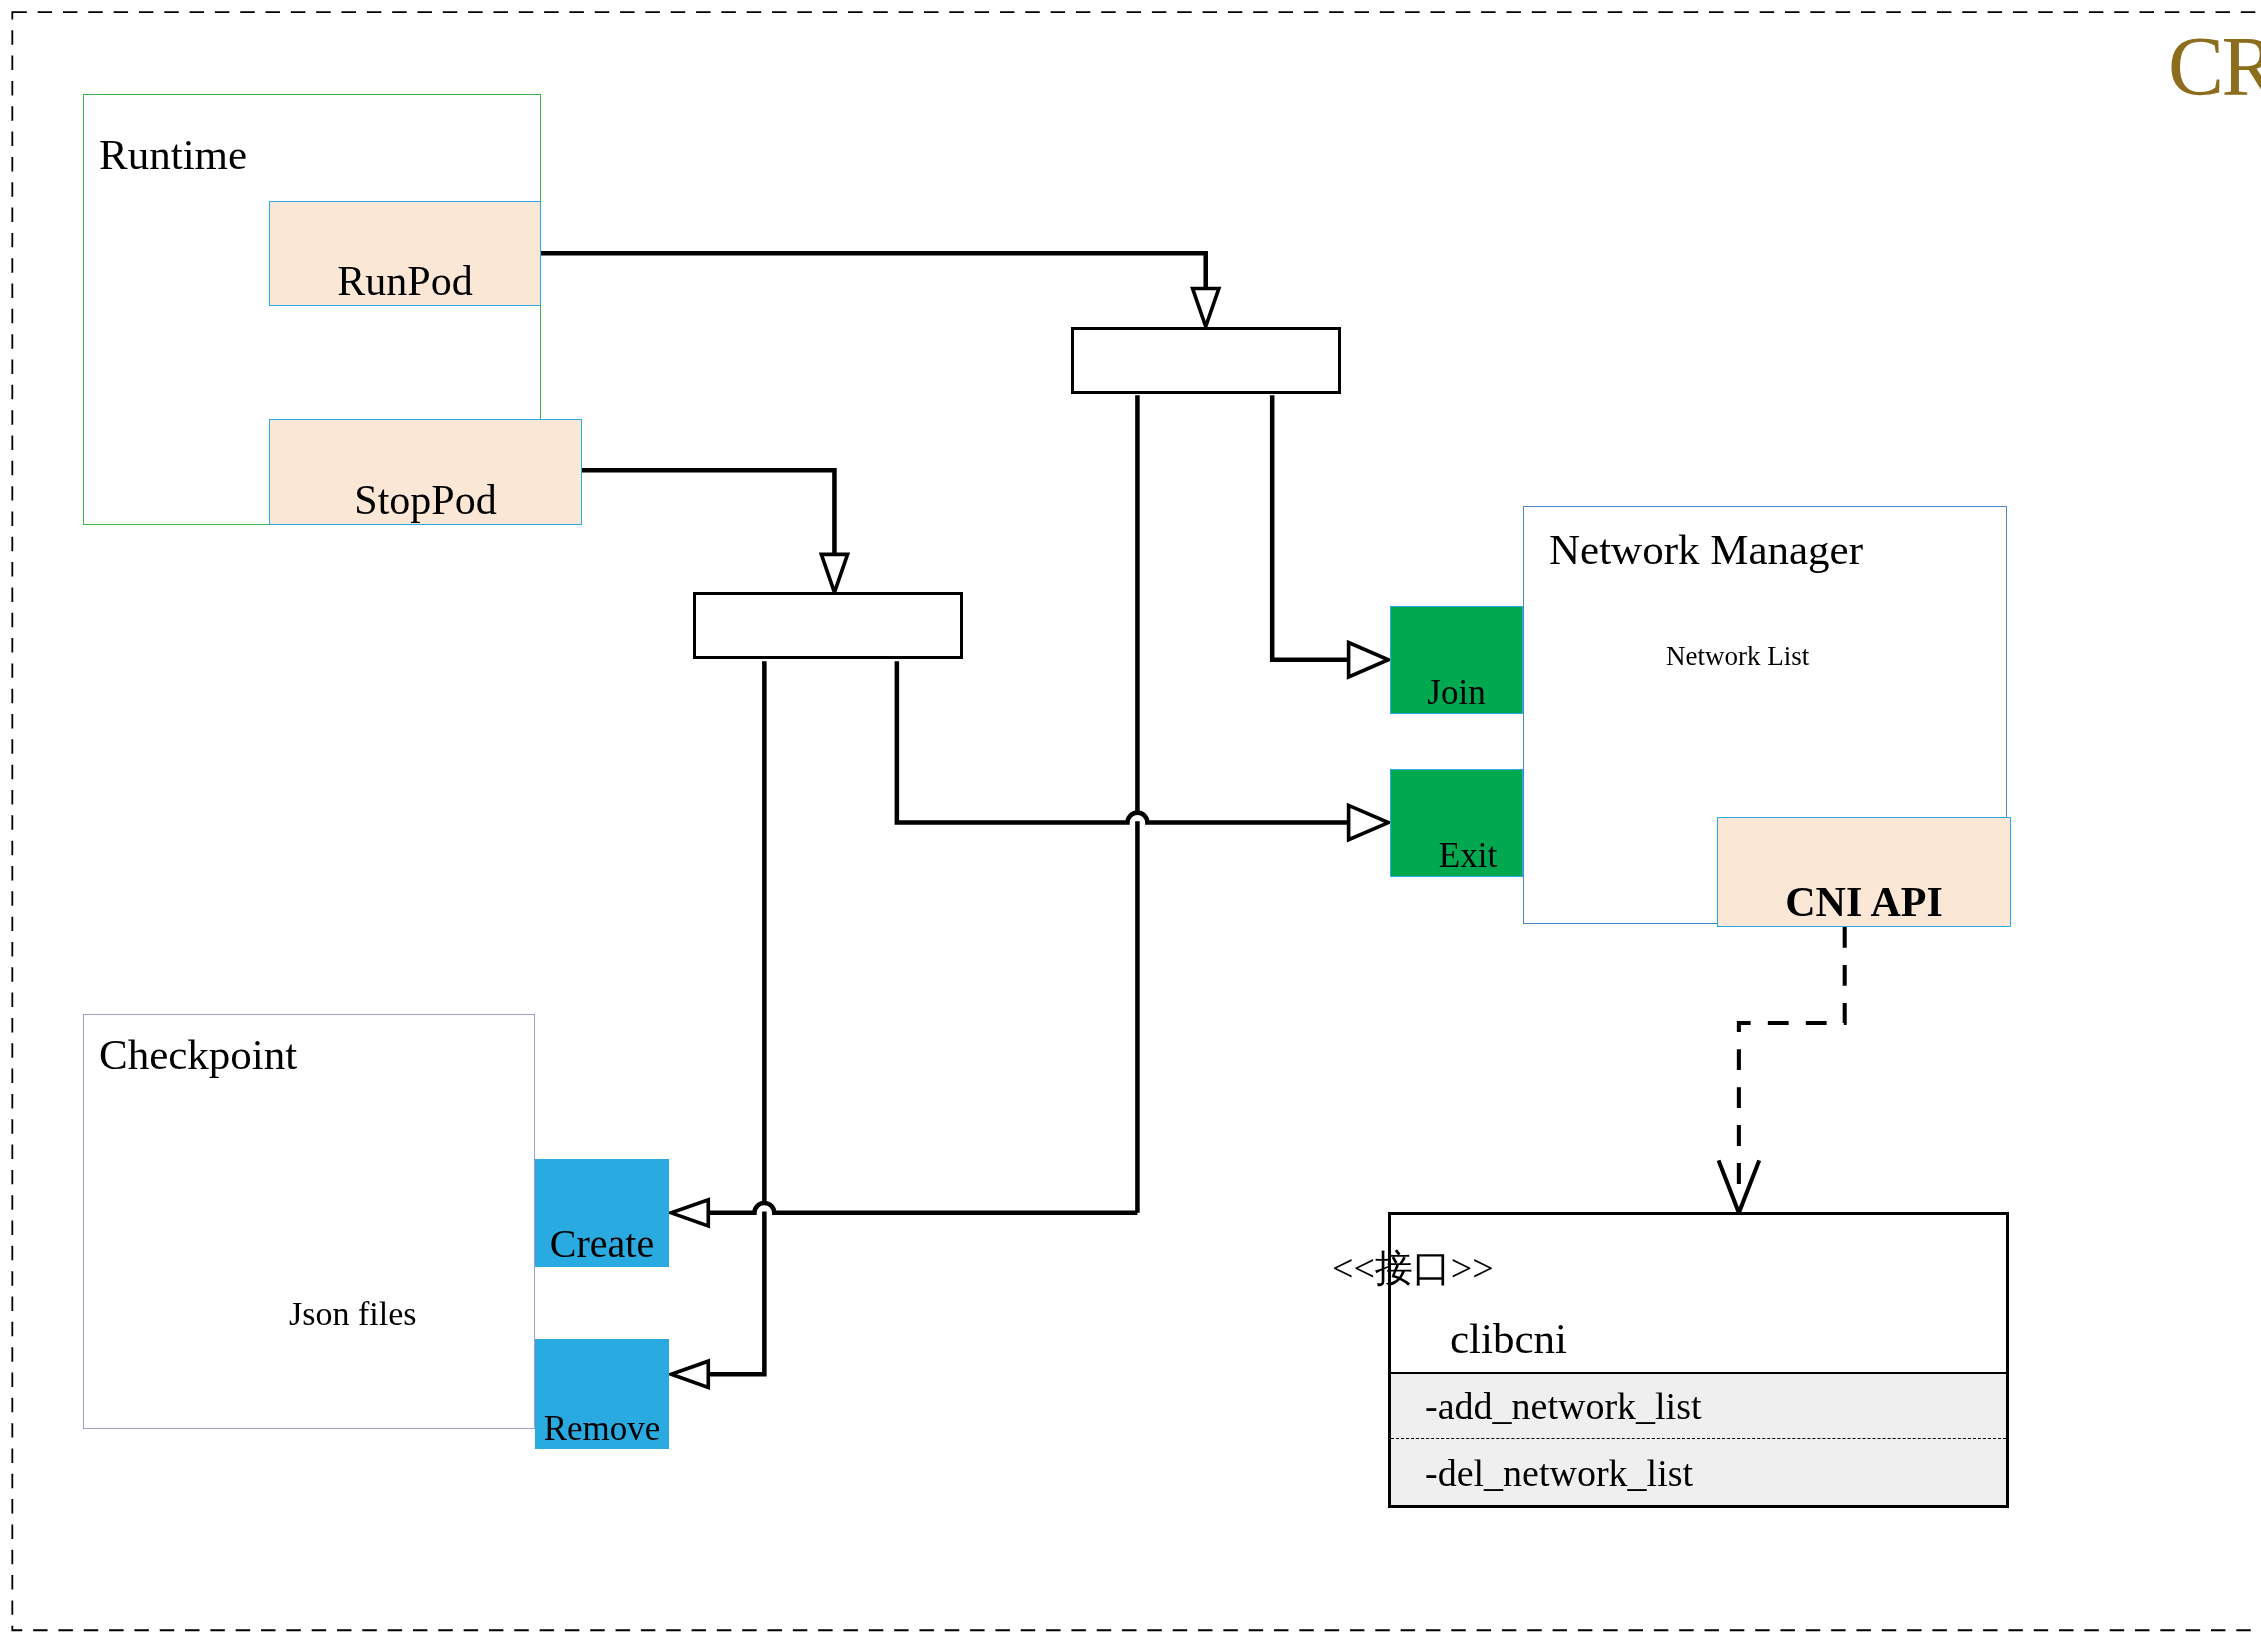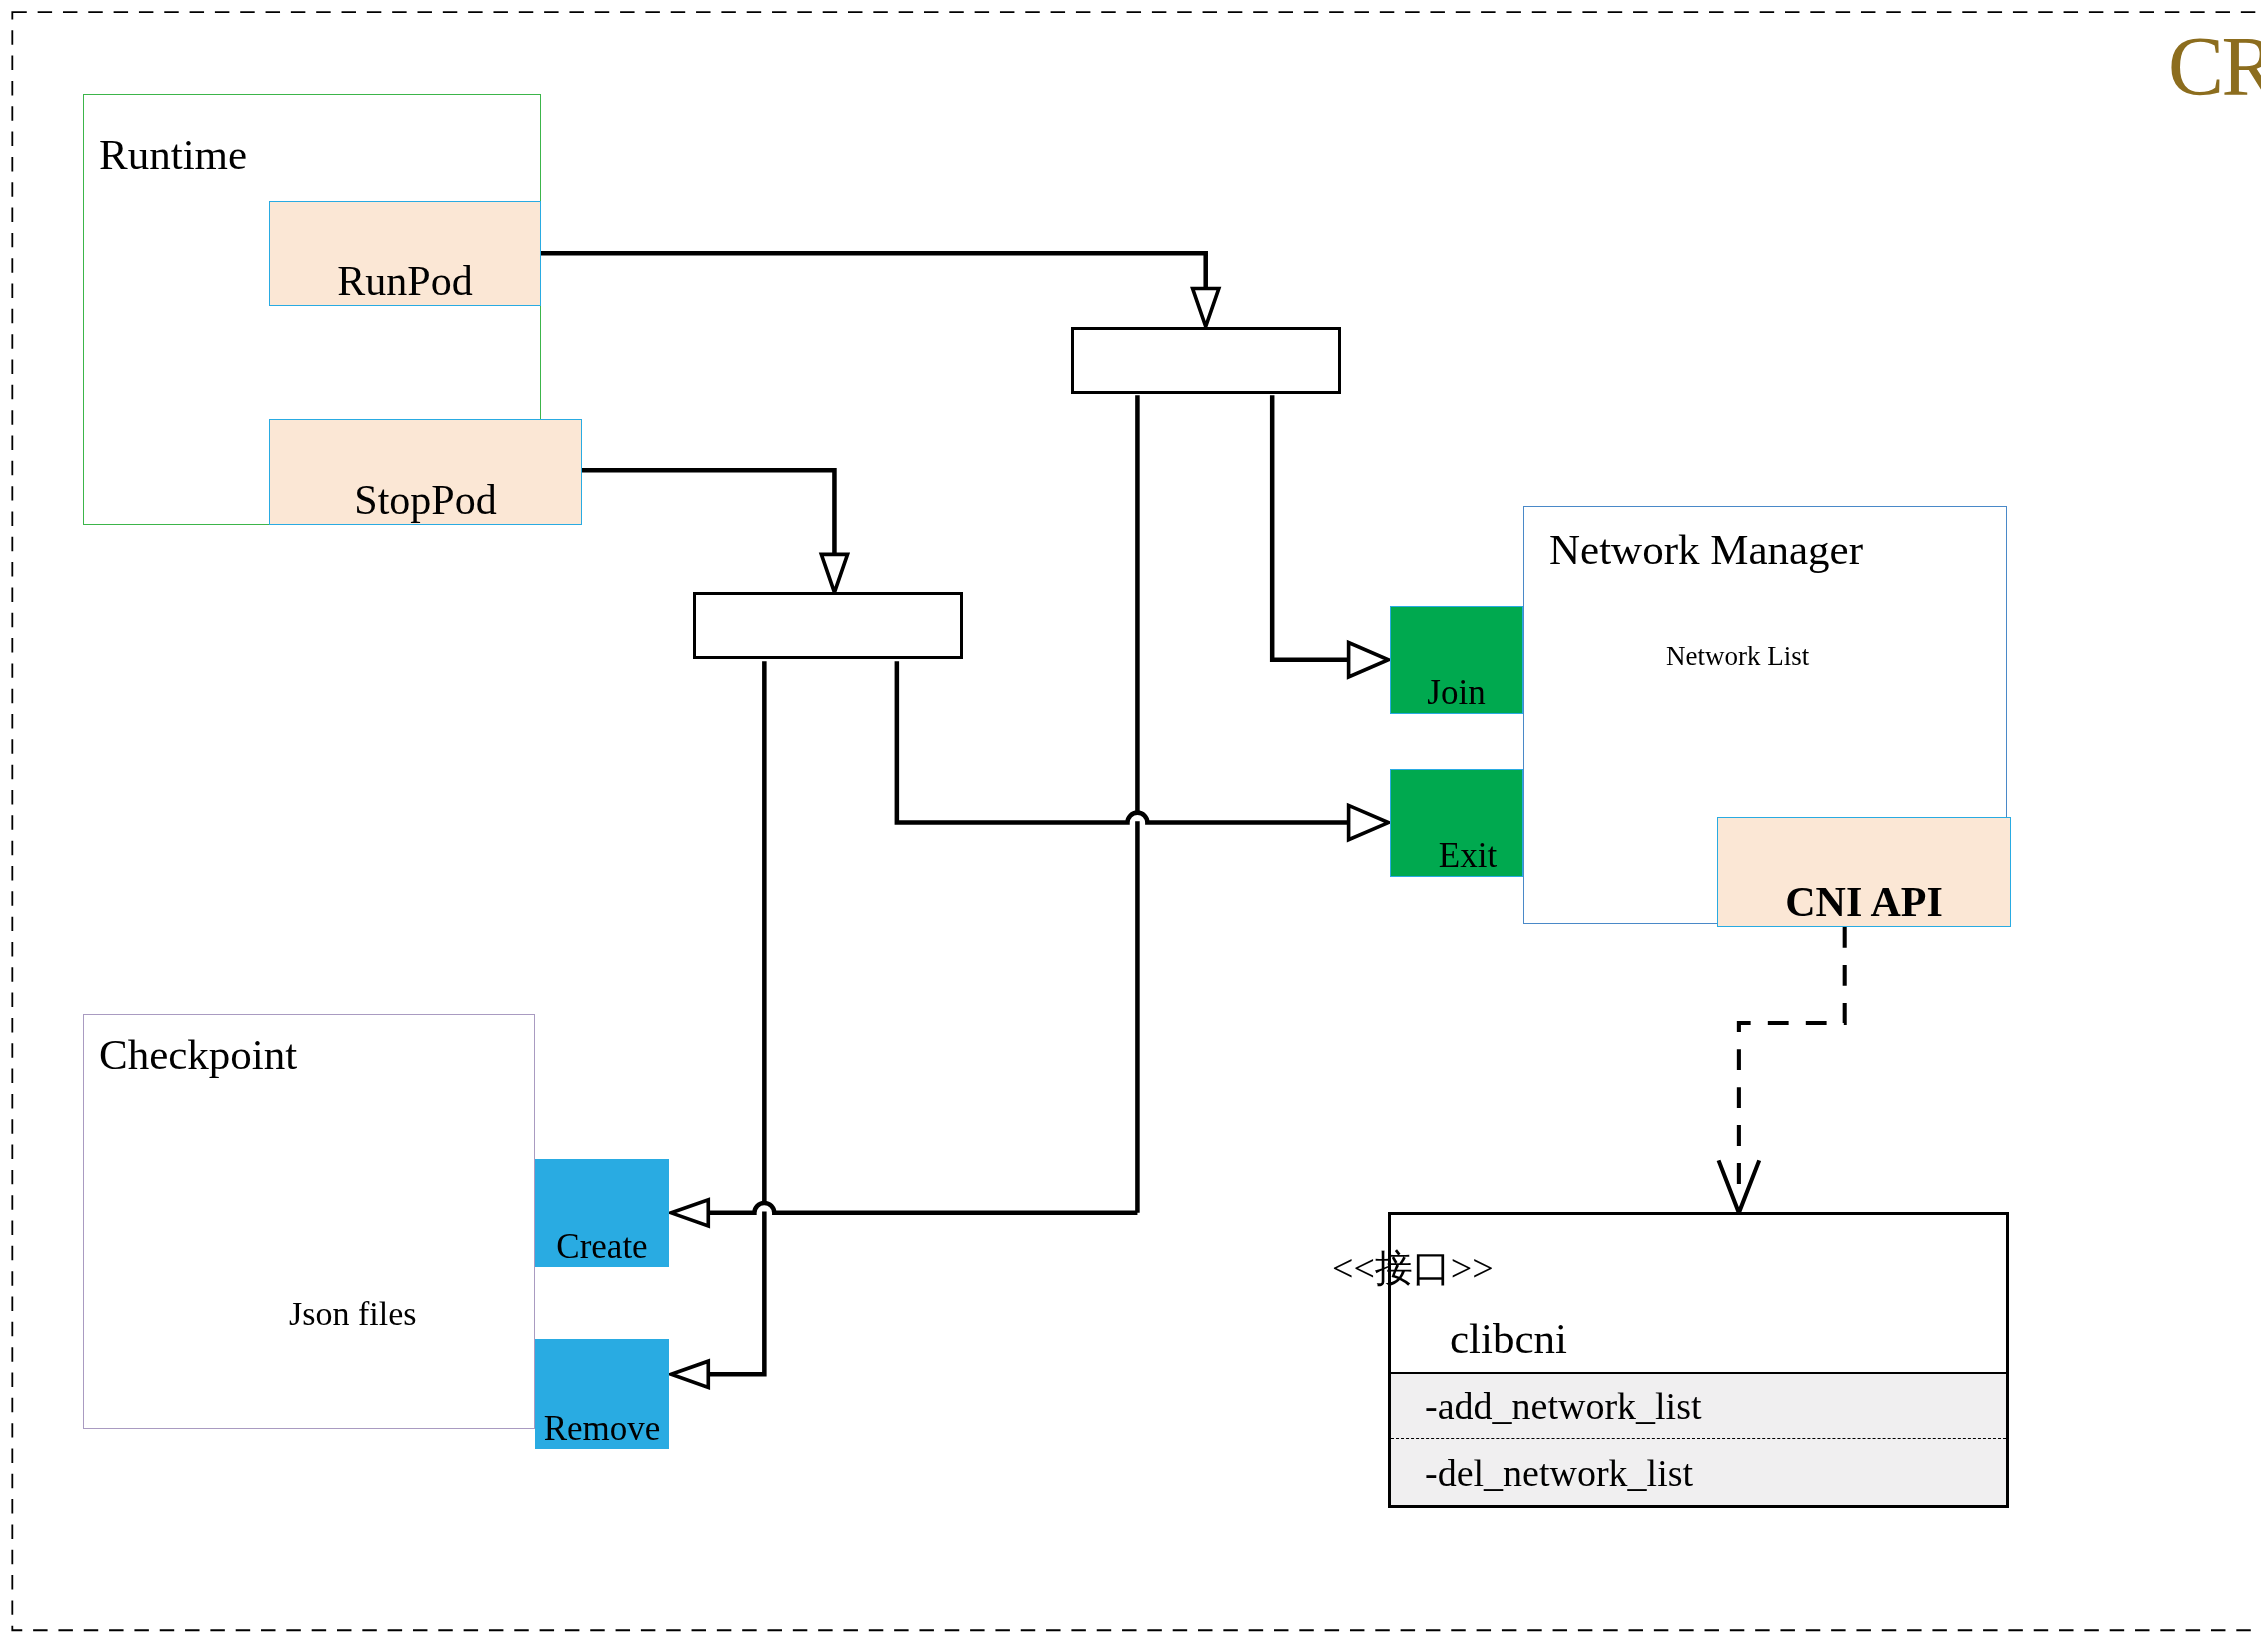--- a/index.html
+++ b/index.html
@@ -29,21 +29,21 @@
   #network-manager-box{left:1523px;top:506px;width:484px;height:418px;border:1.4px solid var(--color-nm-border,#4A89C8);background:#fff;}
   #network-manager-label{left:1549px;top:528px;font-size:43px;}
   #join-box{left:1390px;top:606px;width:133px;height:108px;background:var(--color-green,#00A94F);border:0.9px solid var(--color-cyan,#29ABE2);z-index:3;font-size:35px;}
   #exit-box{left:1390px;top:769px;width:133px;height:108px;background:var(--color-green,#00A94F);border:0.9px solid var(--color-cyan,#29ABE2);z-index:3;font-size:35px;padding-left:23px;}
   #network-list-label{left:1666px;top:643px;font-size:27px;}
   #cni-api-box{left:1717px;top:817px;width:294px;height:110px;background:var(--color-peach-fill,#FBE7D5);border:1.4px solid var(--color-cyan,#29ABE2);z-index:4;font-size:42px;font-weight:bold;}
 
   #checkpoint-box{left:83px;top:1014px;width:452px;height:415px;border:1.4px solid var(--color-checkpoint-border,#A99BC1);background:#fff;}
   #checkpoint-label{left:99px;top:1033px;font-size:43px;}
   #json-files-label{left:289px;top:1297px;font-size:34px;}
-  #create-box{left:535px;top:1159px;width:134px;height:108px;background:var(--color-cyan,#29ABE2);z-index:3;font-size:35px;}
+  #create-box{left:535px;top:1159px;width:134px;height:108px;background:var(--color-cyan,#29ABE2);z-index:3;font-size:40px;}
   #remove-box{left:535px;top:1319px;width:134px;height:110px;background:var(--color-cyan,#29ABE2);z-index:3;font-size:35px;margin-top:20px;}
 
   #interface-box{left:1388px;top:1212px;width:621px;height:296px;border:3.6px solid #000;background:#fff;}
   #interface-methods{position:absolute;left:0;right:0;bottom:0;height:131px;background:var(--color-iface-gray,#F0EFF0);border-top:2.7px solid #000;}
   #interface-method-row-1{position:absolute;left:0;right:0;top:0;height:65px;border-bottom:1.8px dashed #000;box-sizing:border-box;}
   #interface-stereotype{left:1332px;top:1249px;font-size:38px;text-align:center;}
   #interface-name{left:1450px;top:1317px;font-size:43px;}
   #interface-method-1{left:1425px;top:1387px;font-size:38px;}
   #interface-method-2{left:1425px;top:1454px;font-size:38px;}
 </style>

